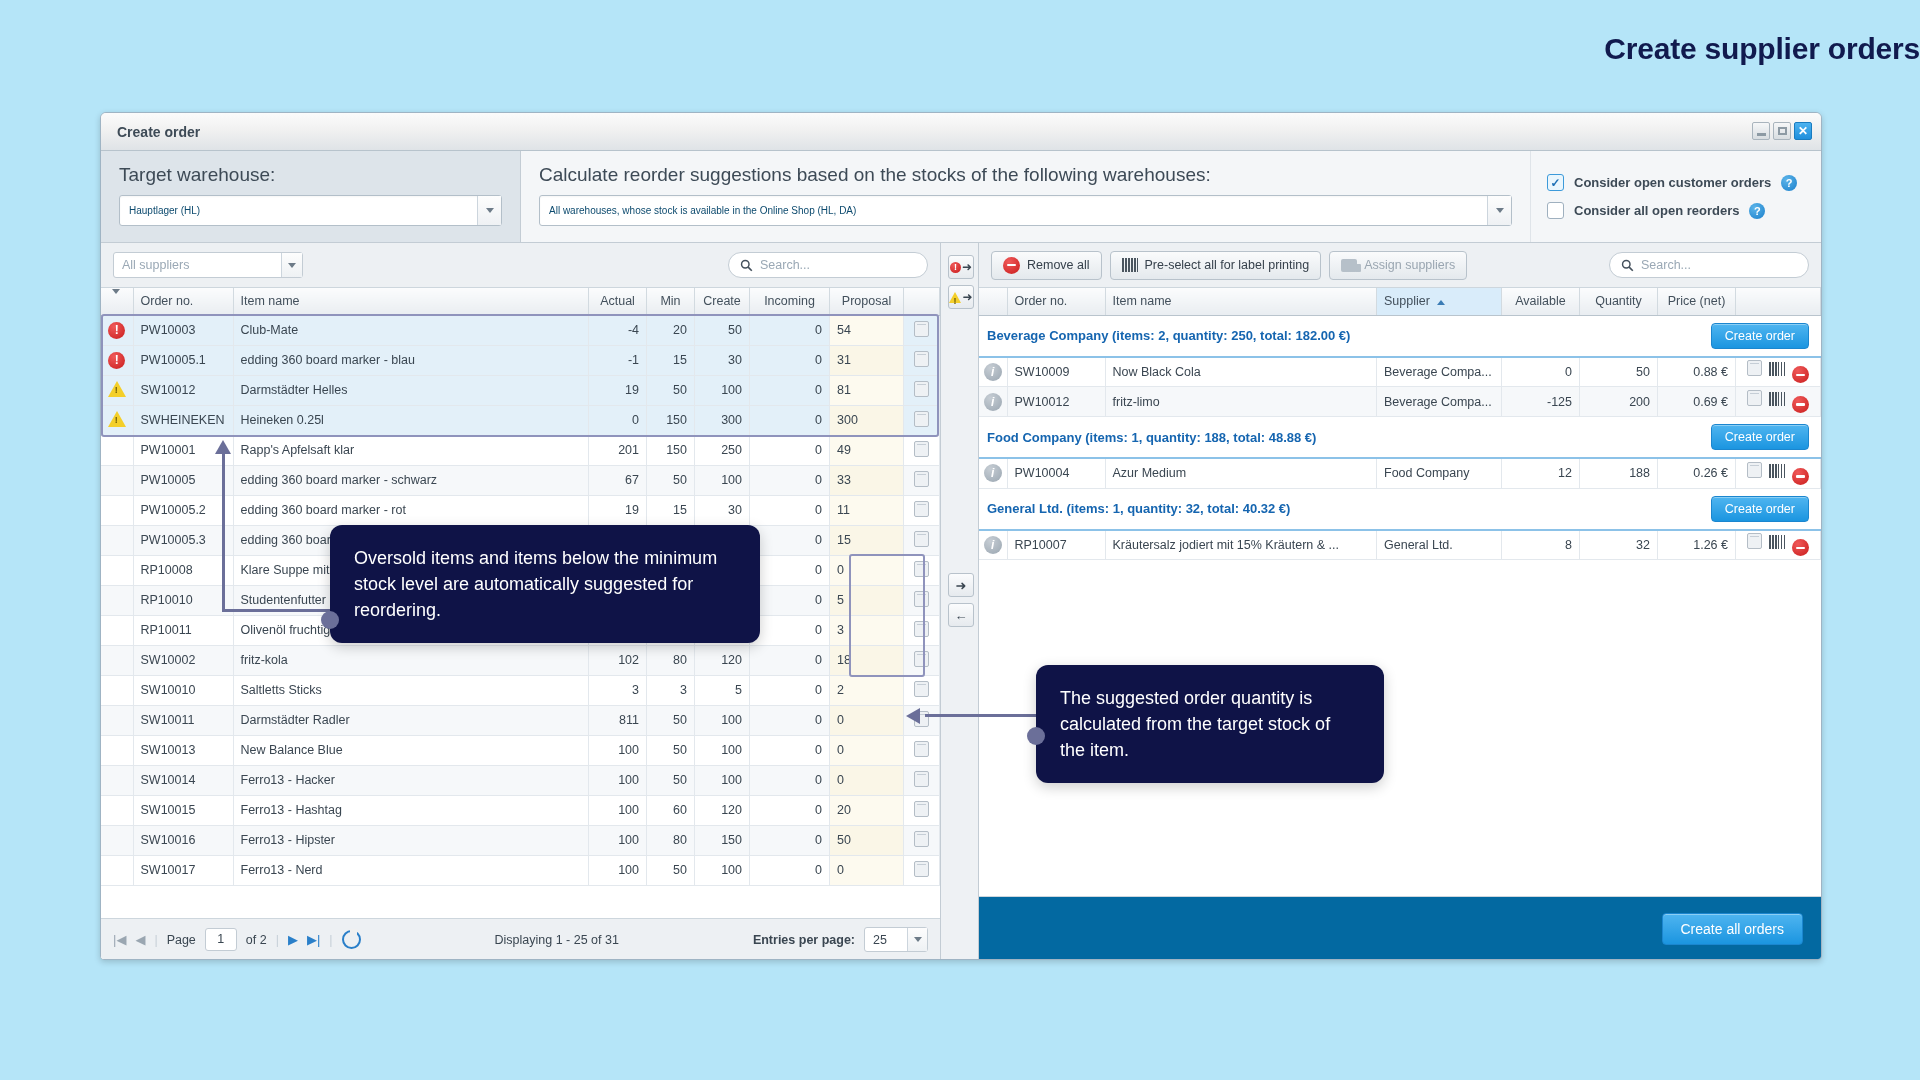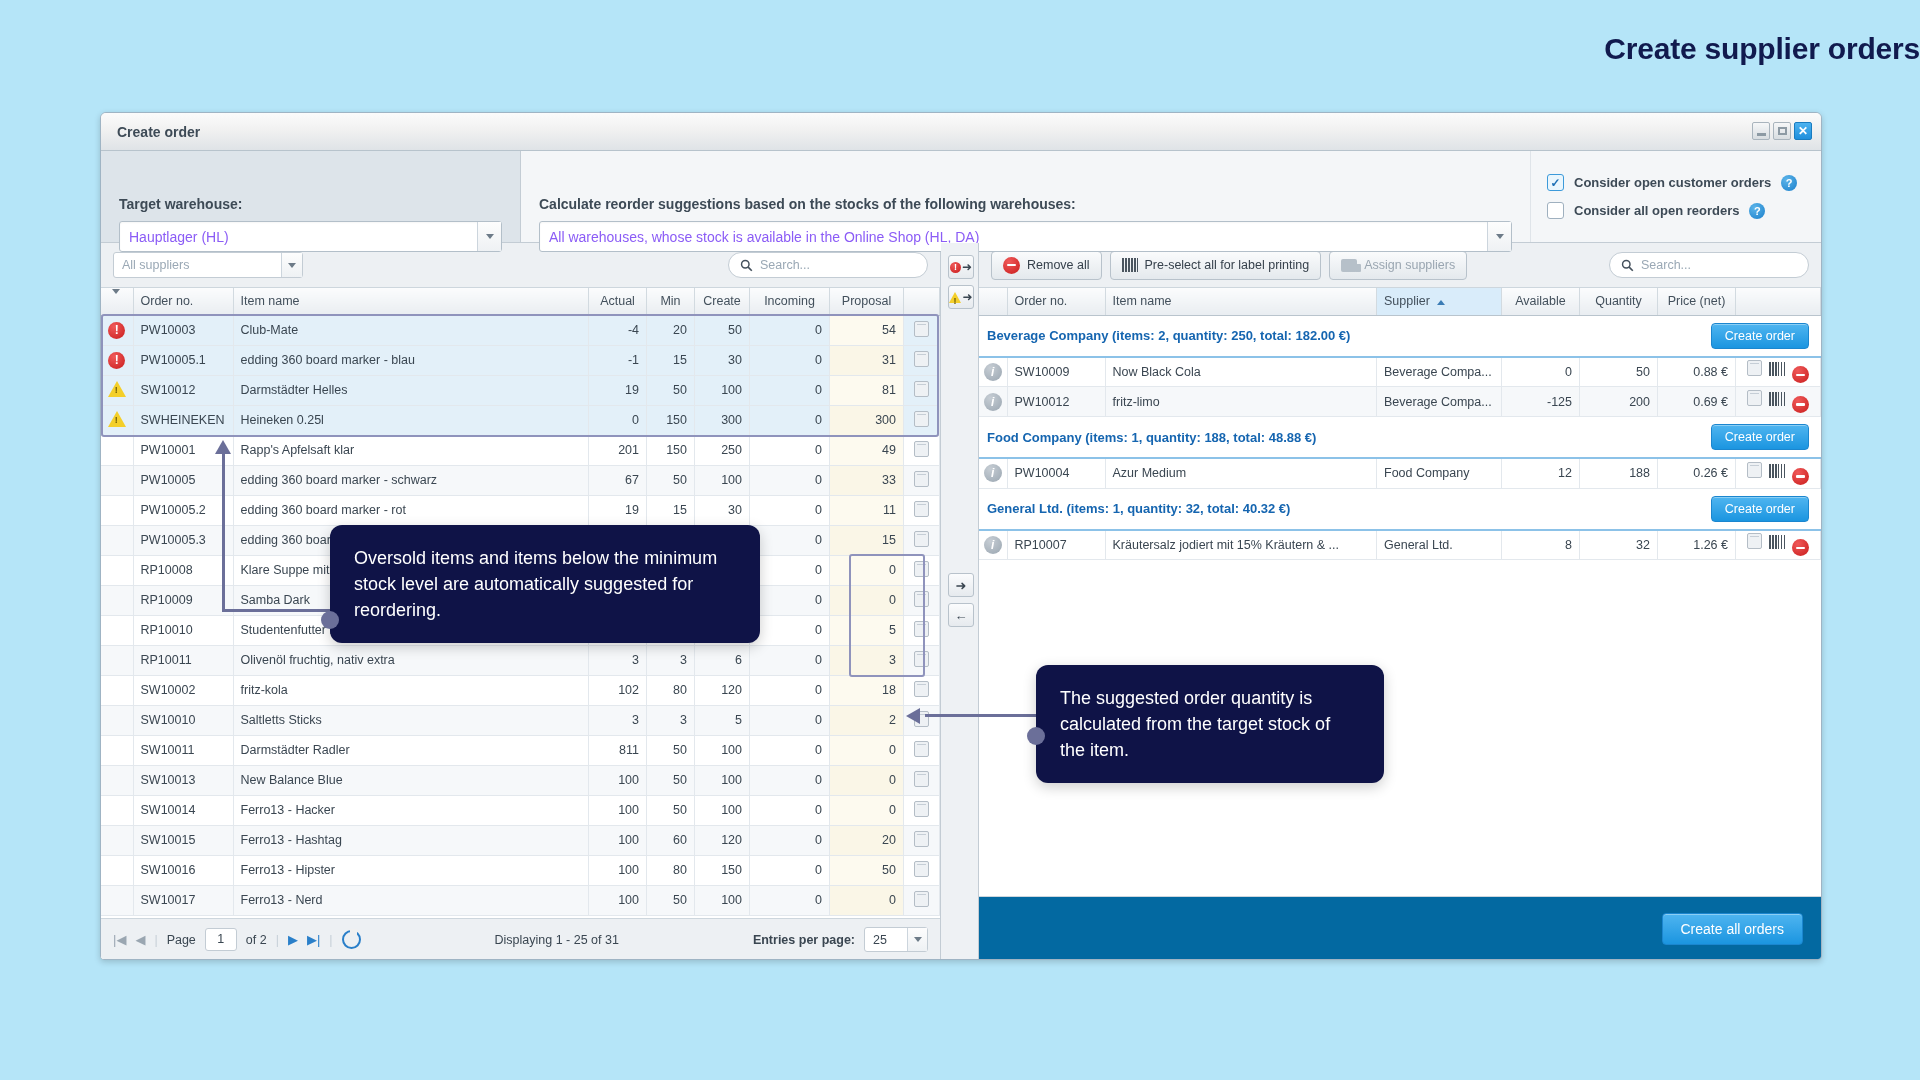--- a/index.html
+++ b/index.html
@@ -68,27 +68,27 @@
     background: #f4f6f8;
   }
   .hdr-col { padding: 13px 18px; }
   .hdr-left {
     width: 420px; background: #dde4ea;
     border-right: 1px solid #c3ccd4;
   }
   .hdr-mid { flex: 1; border-right: 1px solid #dfe4e9; }
   .hdr-right { width: 290px; padding-left: 16px; display:flex; flex-direction: column; justify-content:center; gap: 11px;}
   .hdr-label {
-    font-size: 14px; font-weight: bold; color: #3d4a56; margin-bottom: 9px; margin-top: 32px;
+    font-size: 19px; font-weight: normal; color: #3d4a56; margin-bottom: 9px;
   }
   .select-box {
     height: 31px; background: #fff;
     border: 1px solid #b3bfc9; border-radius: 3px;
     display: flex; align-items: center;
-    font-size: 14px; color: #8b5cf6;
+    font-size: 10px; color: #0c4a6e;
     padding-left: 9px; position: relative;
     box-shadow: inset 0 1px 2px rgba(0,0,0,.04);
   }
   .select-arrow {
     position: absolute; right: 0; top: 0; bottom: 0; width: 24px;
     border-left: 1px solid #ccd5dd;
     background: linear-gradient(to bottom,#fdfdfd,#eef1f4);
     display:flex; align-items:center; justify-content:center;
   }
   .caret-down {
@@ -156,21 +156,21 @@
   .gridhead th.num { text-align: center; }
   .grid td {
     border-right: 1px solid #e3e8ed;
     border-bottom: 1px solid #e3e8ed;
     font-size: 12.5px; color: #3a4651;
     height: 30px; padding: 0 7px;
   }
   .grid tr:nth-child(even) td { background: #f6f8fa; }
   .grid tr.hl td { background: #e3f0f9; }
   .grid td.num { text-align: right; }
-  .grid td.prop { background: #fdfaef !important; text-align: right; }
+  .grid td.prop { background: #fdfaef !important; text-align: left; }
   .grid tr:nth-child(even) td.prop { background: #faf6e7 !important; }
   .grid td.ctr { text-align: center; padding: 0; }
 
   .scroll-left { overflow: hidden; position: relative; flex:1; }
 
   
   .sel-outline {
     position: absolute; pointer-events: none;
     border: 2px solid #8f93bc; border-radius: 3px;
   }
@@ -478,31 +478,20 @@
                 <td class="num"></td>
                 <td class="num"></td>
                 <td class="num">0</td>
                 <td class="prop">15</td>
                 <td class="ctr"><span class="ic-copy"></span></td>
               </tr>
               <tr>
                 <td class="ctr"></td>
                 <td>RP10008</td>
                 <td>Klare Suppe mit Einlage</td>
-                <td class="num"></td>
-                <td class="num"></td>
-                <td class="num"></td>
-                <td class="num">0</td>
-                <td class="prop">0</td>
-                <td class="ctr"><span class="ic-copy"></span></td>
-              </tr>
-              <tr>
-                <td class="ctr"></td>
-                <td>RP10009</td>
-                <td>Samba Dark</td>
                 <td class="num"></td>
                 <td class="num"></td>
                 <td class="num"></td>
                 <td class="num">0</td>
                 <td class="prop">0</td>
                 <td class="ctr"><span class="ic-copy"></span></td>
               </tr>
               <tr>
                 <td class="ctr"></td>
                 <td>RP10010</td>

